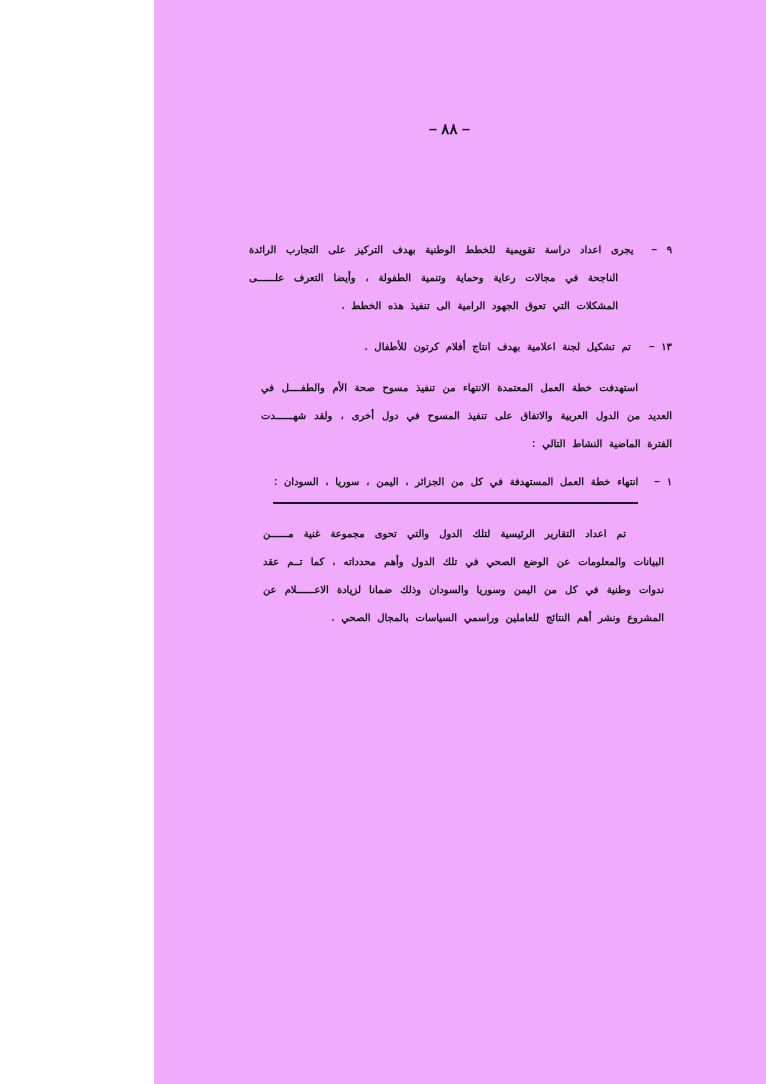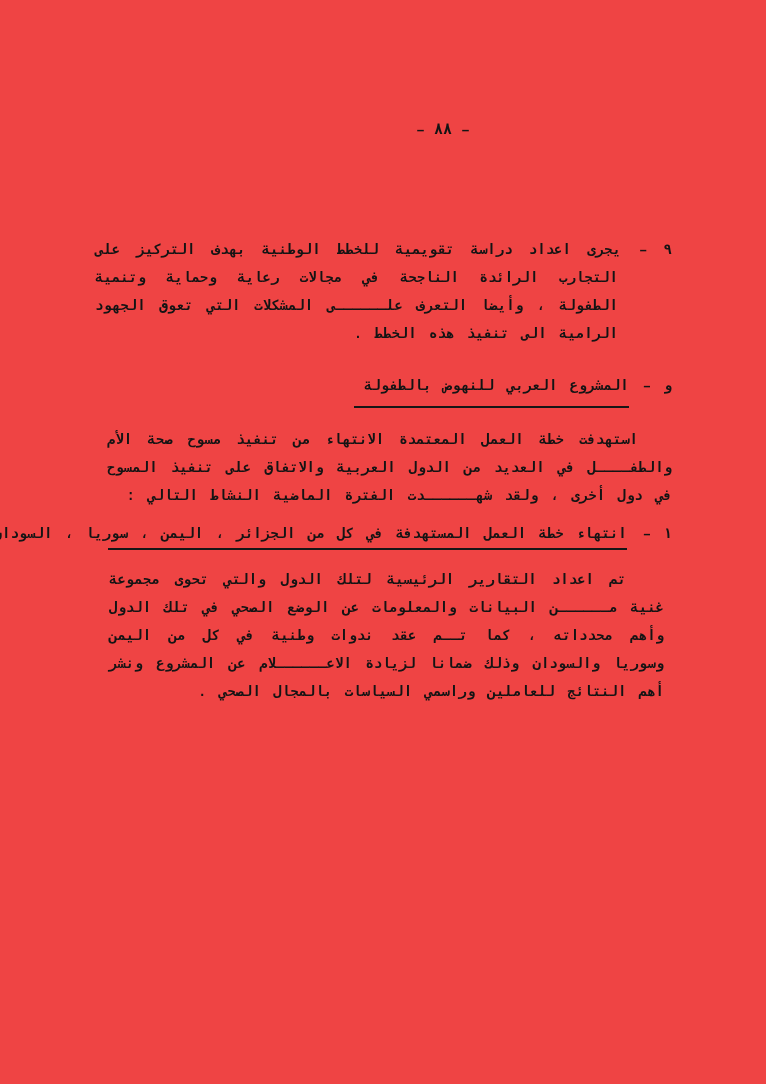--- a/index.html
+++ b/index.html
@@ -2,43 +2,43 @@
 <html lang="ar" dir="rtl"><head>
 <meta charset="utf-8">
 <style>
   html, body {
     margin: 0;
     padding: 0;
     background: #ffffff;
   }
   .page {
     position: relative;
-    width: 766px;
+    width: 612px;
     height: 1084px;
-    background: #ef4444;
+    background: #f0abfc;
     color: #141414;
     direction: rtl;
-    font-family: Liberation Mono, monospace;
+    font-family: Liberation Sans, sans-serif;
     font-weight: 700;
     overflow: hidden;
   }
   .page-number {
     position: absolute;
     top: 120px;
     right: 296px;
     font-size: 15px;
     letter-spacing: 3px;
     white-space: nowrap;
   }
   .content {
     position: absolute;
     top: 236px;
     right: 94px;
     left: 95px;
-    font-size: 14px;
+    font-size: 10px;
     line-height: 28px;
     word-spacing: 4px;
   }
   .num-item {
     text-align: justify;
     padding-right: 54px;
     text-indent: -54px;
     margin-bottom: 13px;
   }
   .num-item .num {
@@ -79,21 +79,21 @@
   }
   .sub-item .num {
     margin-left: 16px;
     letter-spacing: 2px;
   }
   .sub-item .sub-heading {
     display: inline-block;
     text-indent: 0;
     width: calc(100% - 18px);
     border-bottom: 2px solid #161616;
-    padding-bottom: 0;
+    padding-bottom: 6px;
     white-space: nowrap;
   }
   .body-para {
     margin: 2px 8px 0 14px;
     text-indent: 38px;
     text-align: justify;
   }
 </style>
 </head>
 <body>
@@ -104,24 +104,24 @@
 
   <div class="content">
 
     <div class="num-item">
       <span class="num">٩ –</span><span class="txt">يجرى اعداد دراسة تقويمية للخطط الوطنية بهدف التركيز على التجارب الرائدة الناجحة في مجالات رعاية وحماية وتنمية الطفولة ، وأيضا التعرف علــــــى المشكلات التي تعوق الجهود الرامية الى تنفيذ هذه الخطط .</span>
     </div>
 
 
 
 
+    <div class="num-item">
+      <span class="num">١٣ –</span><span class="txt">تم تشكيل لجنة اعلامية بهدف انتاج أفلام كرتون للأطفال .</span>
+    </div>
 
-    <div class="section-heading">
-      <span class="sec-prefix">و –</span><span class="sec-title">المشروع العربي للنهوض بالطفولة</span>
-    </div>
 
     <p class="para first-indent">استهدفت خطة العمل المعتمدة الانتهاء من تنفيذ مسوح صحة الأم والطفــــل في العديد من الدول العربية والاتفاق على تنفيذ المسوح في دول أخرى ، ولقد شهــــــدت الفترة الماضية النشاط التالي :</p>
 
     <div class="sub-item">
       <span class="num">١ –</span><span class="sub-heading">انتهاء خطة العمل المستهدفة في كل من الجزائر ، اليمن ، سوريا ، السودان :</span>
     </div>
 
     <p class="para body-para">تم اعداد التقارير الرئيسية لتلك الدول والتي تحوى مجموعة غنية مــــــن البيانات والمعلومات عن الوضع الصحي في تلك الدول وأهم محدداته ، كما تــم عقد ندوات وطنية في كل من اليمن وسوريا والسودان وذلك ضمانا لزيادة الاعــــــلام عن المشروع ونشر أهم النتائج للعاملين وراسمي السياسات بالمجال الصحي .</p>
 
   </div>

